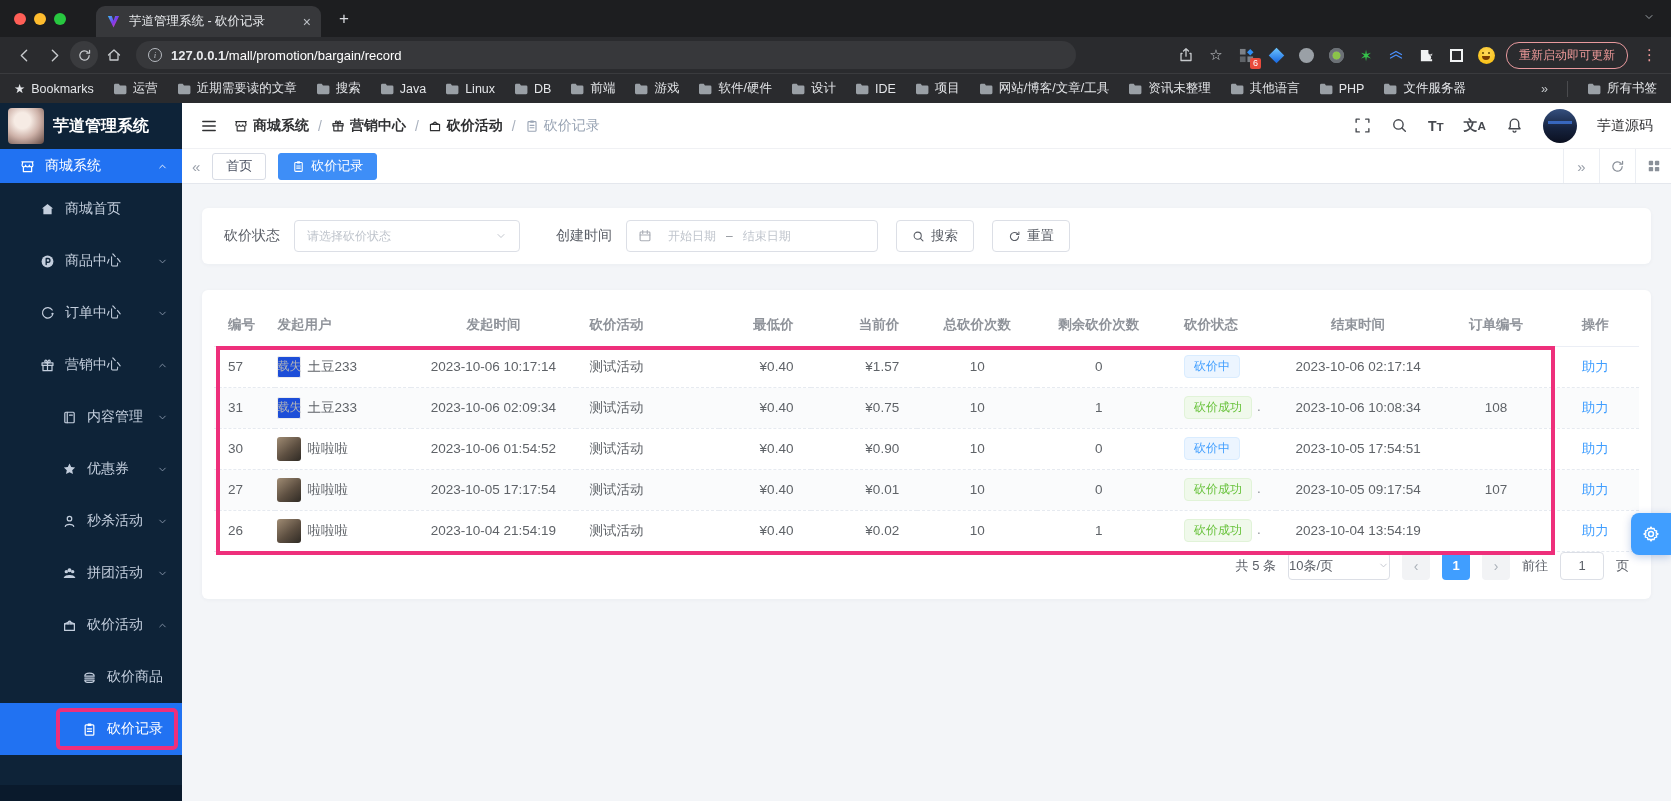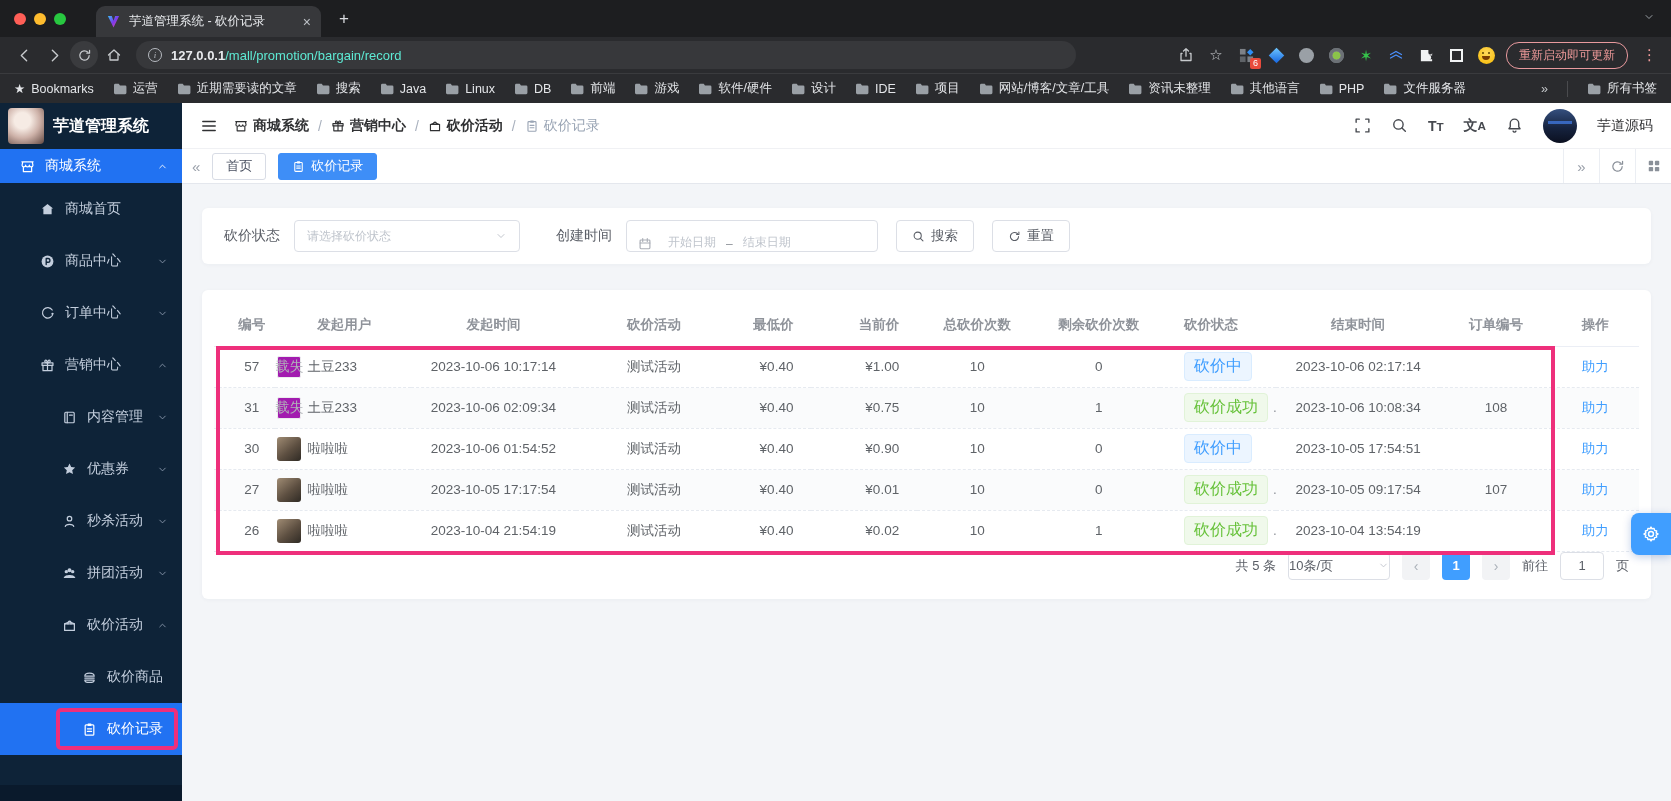--- a/index.html
+++ b/index.html
@@ -15,21 +15,21 @@
   .btab{margin-left:30px;width:225px;height:31px;align-self:flex-end;background:#37383b;border-radius:9px 9px 0 0;display:flex;align-items:center;gap:8px;padding:0 10px;color:#e8eaed;font-size:12.5px}
   .btab .close{margin-left:auto;color:#bdc1c6;font-size:14px;line-height:1}
   .newtab{width:26px;height:26px;margin-left:10px;color:#dadce0;font-size:17px;display:flex;align-items:center;justify-content:center}
   .strip-chev{position:absolute;right:16px;top:11px;color:#9aa0a6}
 
   .toolbar{height:36px;background:#2a2b2e;display:flex;align-items:center;padding:0 10px;gap:2px;color:#c7cacd}
   .nav-ic{width:28px;height:28px;display:flex;align-items:center;justify-content:center;color:#c7cacd}
   .nav-ic.reload{background:#3a3b3e;border-radius:50%}
   .urlbar{flex:0 1 940px;height:28px;background:#37383b;border-radius:14px;display:flex;align-items:center;gap:9px;padding:0 12px;margin:0 6px;font-size:13px;color:#e8eaed}
   .urlbar .host{font-weight:bold}
-  .urlbar .path{color:#5eead4}
+  .urlbar .path{color:#ffffff}
   .info-ic{width:14px;height:14px;border:1.2px solid #b6bac0;border-radius:50%;color:#b6bac0;font-size:9px;display:flex;align-items:center;justify-content:center;font-style:italic;font-family:"Liberation Serif",serif}
   .tb-actions{margin-left:auto;display:flex;align-items:center;gap:10px}
   .ext{position:relative;width:20px;height:20px;display:flex;align-items:center;justify-content:center}
   .badge6{position:absolute;right:-5px;bottom:-4px;background:#e84b3c;color:#fff;font-size:9px;padding:1px 3px;border-radius:2px;line-height:1}
   .diamond{width:11px;height:11px;background:linear-gradient(135deg,#6ec6ff,#1565e0);transform:rotate(45deg)}
   .circle-gray{width:15px;height:15px;border-radius:50%;background:#9aa0a6}
   .circle-green{width:15px;height:15px;border-radius:50%;background:#8a8f94;box-shadow:inset 0 0 0 3px #6c7176;background:radial-gradient(circle,#8bc34a 35%,#7a7f84 40%)}
   .star-green{color:#35c24a;font-size:15px;line-height:1}
   .sq-white{width:13px;height:13px;border:2.5px solid #f1f3f4}
   .emoji{width:17px;height:17px;border-radius:50%;background:radial-gradient(circle at 50% 35%,#ffd95c,#f6b900);position:relative}
@@ -78,39 +78,39 @@
   .chip.active{background:#3e8ef7;border-color:#3e8ef7;color:#fff}
   .tbar-right{margin-left:auto;display:flex;align-items:stretch;color:#8a9099;height:100%}
   .tbar-ic{width:36px;display:flex;align-items:center;justify-content:center;border-left:1px solid #ebeef3}
 
   .content{flex:1;padding:24px 20px 0}
   .card{background:#fff;border-radius:6px;box-shadow:0 1px 4px rgba(20,40,80,.04)}
   .filter-card{display:flex;align-items:center;gap:10px;padding:12px 20px}
   .flabel{font-size:14px;color:#5a5e66;margin:0 4px 0 2px}
   .sel{width:226px;height:32px;border:1px solid #dcdfe6;border-radius:4px;background:#fff;display:flex;align-items:center;justify-content:space-between;padding:0 12px;color:#bfc4cc}
   .ph{font-size:12px;color:#bfc4cc}
-  .daterange{width:252px;height:32px;border:1px solid #dcdfe6;border-radius:4px;background:#fff;display:flex;align-items:flex-end;gap:10px;padding:0 11px;color:#bfc4cc}
+  .daterange{width:252px;height:32px;border:1px solid #dcdfe6;border-radius:4px;background:#fff;display:flex;align-items:center;gap:10px;padding:0 11px;color:#bfc4cc}
   .daterange .ph{flex:0 0 auto}
   .btn{height:32px;border:1px solid #dcdfe6;border-radius:4px;background:#fff;display:flex;align-items:center;gap:6px;padding:0 15px;font-size:13.5px;color:#5a5e66;margin-left:8px}
   .btn:first-of-type{margin-left:18px}
 
   .table-card{margin-top:26px;padding:14px 12px 4px;position:relative}
   table{width:100%;border-collapse:collapse;table-layout:fixed;font-size:13.5px;color:#5f6368}
   th{height:42px;color:#8f939a;font-weight:bold;border-bottom:1px solid #ebeef5;font-size:13.5px}
   td{height:41px;border-bottom:1px dashed #e6eaf0;overflow:hidden;white-space:nowrap}
   tbody tr:nth-child(even){background:#fafbfc}
-  .al{text-align:center;padding-left:14px}
+  .al{text-align:left;padding-left:14px}
   .ac{text-align:center}
   .ar{text-align:right;padding-right:18px}
   .pl24{padding-left:24px;text-align:left}
   .user-cell{display:flex;align-items:center;gap:6px;padding-left:2px}
   .avatar-img{width:24px;height:24px;border-radius:3px;background:linear-gradient(140deg,#a08c74,#5d4f41 55%,#2f2a24);flex-shrink:0}
-  .avatar-broken{width:24px;height:22px;font-size:14px;color:#b0b3b8;background:#a21caf;border:1px solid #ececee;border-radius:2px;display:flex;align-items:center;justify-content:center;flex-shrink:0}
+  .avatar-broken{width:24px;height:22px;font-size:12px;color:#b0b3b8;background:#1d4ed8;border:1px solid #ececee;border-radius:2px;display:flex;align-items:center;justify-content:center;flex-shrink:0}
   .uname{color:#5f6368}
-  .badge{display:inline-block;padding:3px 9px;border-radius:4px;font-size:16px;line-height:1.3}
+  .badge{display:inline-block;padding:3px 9px;border-radius:4px;font-size:12px;line-height:1.3}
   .b-blue{background:#ecf5ff;color:#409eff;border:1px solid #d9ecff}
   .b-green{background:#f0f9eb;color:#67c23a;border:1px solid #e1f3d8}
   .sdot{color:#8f939a;margin-left:5px}
   .link{color:#409eff;cursor:pointer}
   .pink-rows{position:absolute;left:14px;top:56px;width:calc(100% - 110px);height:209px;border:4px solid #ee2f7b;pointer-events:none;z-index:2}
 
   .pager{display:flex;justify-content:flex-end;align-items:center;gap:12px;padding:0 10px 15px;font-size:13px;color:#5a5e66}
   .psize{width:102px;height:28px;border:1px solid #dcdfe6;border-radius:4px;display:flex;align-items:center;justify-content:space-between;gap:8px;color:#5a5e66}
   .pbtn{width:28px;height:28px;border-radius:4px;background:#f2f3f5;color:#aab0b8;display:flex;align-items:center;justify-content:center;font-size:14px}
   .pcur{width:28px;height:28px;border-radius:4px;background:#409eff;color:#fff;display:flex;align-items:center;justify-content:center;font-weight:bold;font-size:13px}
@@ -711,21 +711,21 @@
               <td class="al">57</td>
               <td>
                   <div class="user-cell">
                     <span class="avatar-broken">载失</span>
                     <span class="uname">土豆233</span>
                   </div>
                 </td>
               <td class="ac">2023-10-06 10:17:14</td>
               <td class="al">测试活动</td>
               <td class="ar">¥0.40</td>
-              <td class="ar">¥1.00</td>
+              <td class="ar">¥1.57</td>
               <td class="ac">10</td>
               <td class="ac">0</td>
               <td class="pl24"><span class="badge b-blue">砍价中</span></td>
               <td class="ac">2023-10-06 02:17:14</td>
               <td class="ac"></td>
               <td class="ac"><span class="link">助力</span></td>
             </tr>
             <tr>
               <td class="al">31</td>
               <td>

